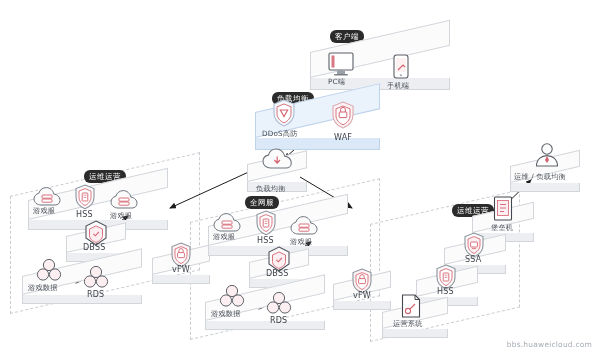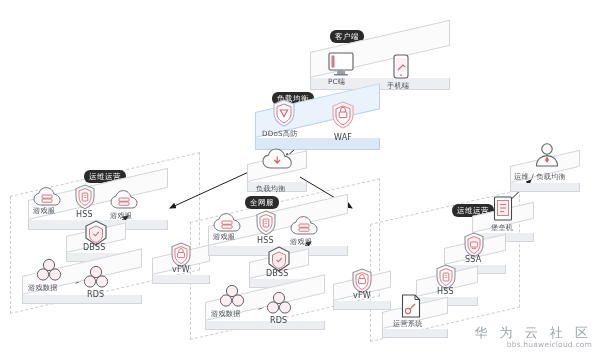--- a/index.html
+++ b/index.html
@@ -402,17 +402,16 @@
   <div class="ico" style="left:534px;top:142px;">
     <svg width="26" height="26" viewBox="0 0 26 26">
       <circle cx="13" cy="7" r="5.2" fill="#fff" stroke="#5d6269" stroke-width="1.1"></circle>
       <path d="M2.5 24 C2.5 17.5 7.2 13.6 13 13.6 C18.8 13.6 23.5 17.5 23.5 24 Z" fill="#fff" stroke="#5d6269" stroke-width="1.1"></path>
       <path d="M13 14 L11 18 L13 21 L15 18 Z" fill="#d4626f"></path>
     </svg>
   </div>
   <div class="nlabel" style="left:514px;top:172px;">运维 / 负载均衡</div>
 
   <div id="wm">
-    <div class="cn">华 为 云 社 区</div>
     <div class="url">bbs.huaweicloud.com</div>
   </div>
 
 </div>
 
 </body></html>

